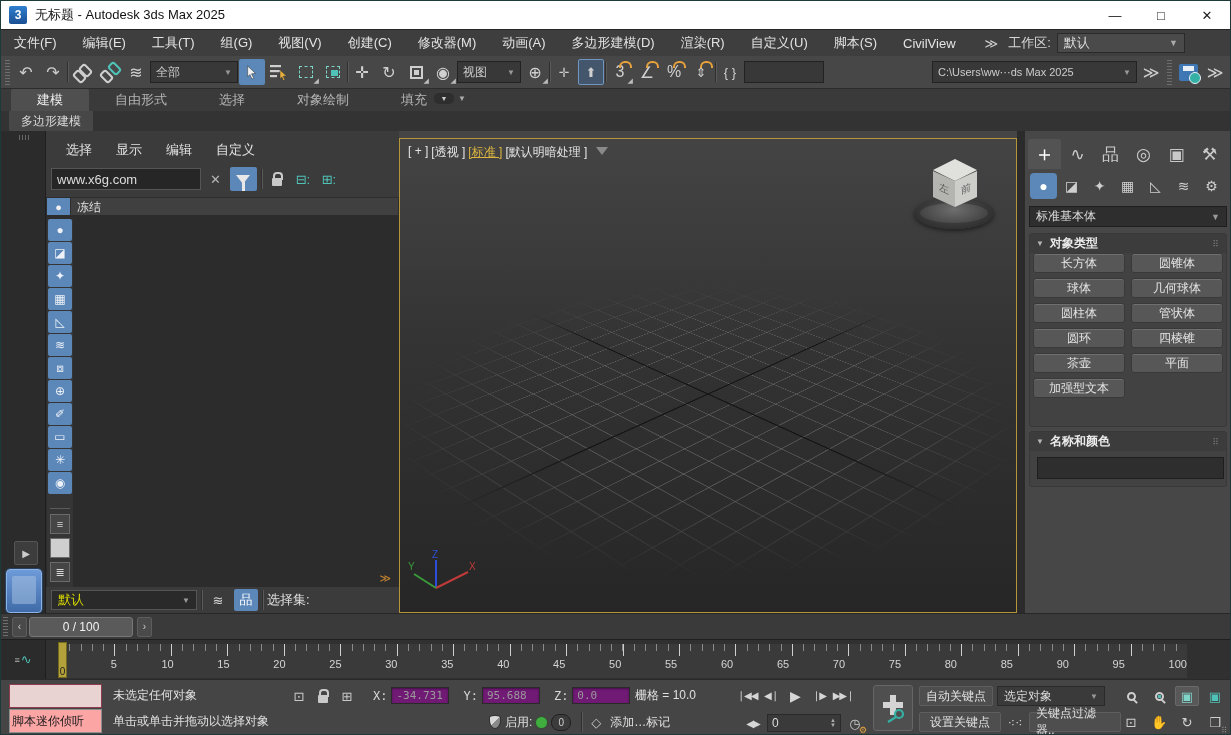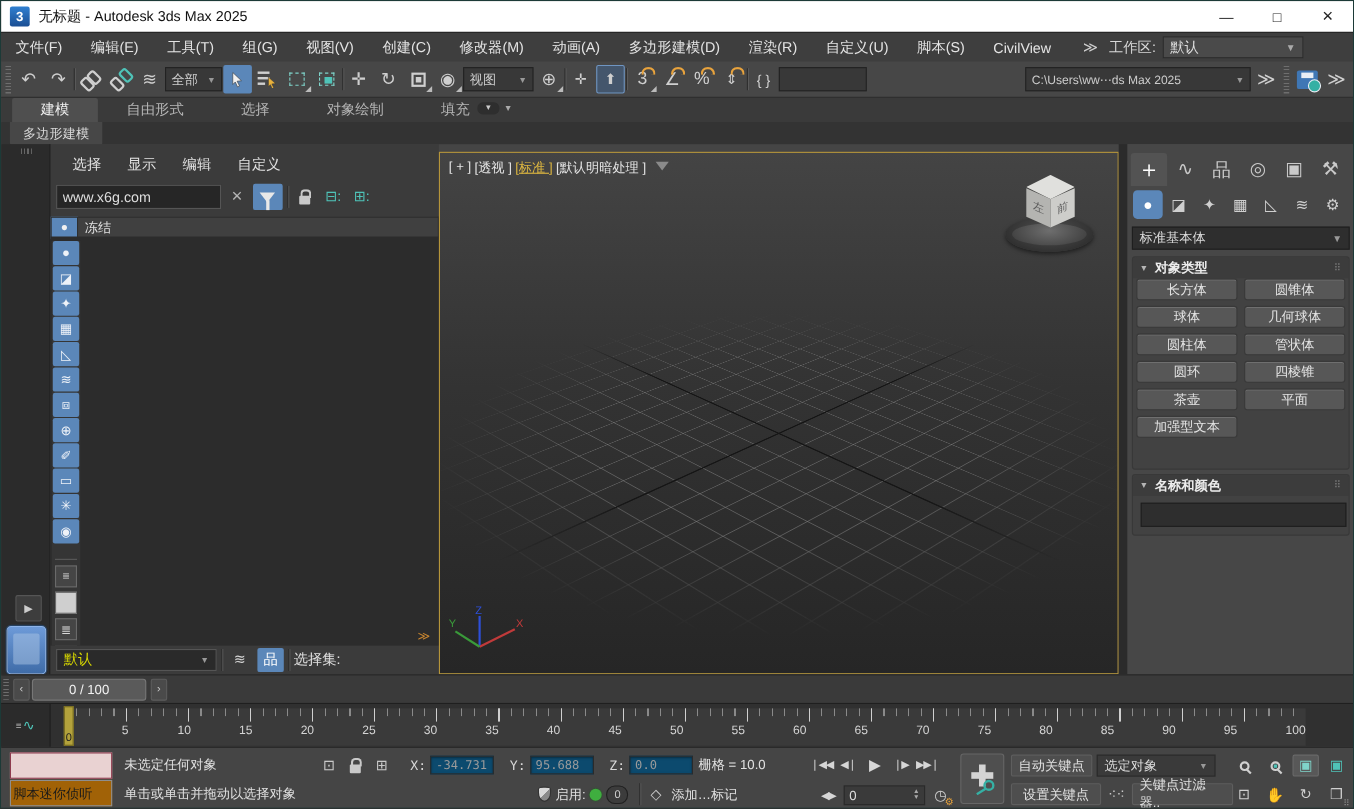--- a/index.html
+++ b/index.html
@@ -151,22 +151,22 @@
       repeating-linear-gradient(90deg,#cfcfcf 0 1px,transparent 1px 56.45px),
       repeating-linear-gradient(90deg,#8a8a8a 0 1px,transparent 1px 11.29px);
     background-size:100% 12px,100% 7px;background-repeat:no-repeat;}
   .tick-labels{position:absolute;left:57px;top:18px;width:1129px;display:flex;justify-content:space-between;color:#d4d4d4;font-size:11px;}
   .tick-label{min-width:8px;text-align:center;}
   .frame-marker{position:absolute;left:57px;top:2px;width:9px;height:36px;background:#b3a23c;border:1px solid #756a1e;z-index:3;display:flex;align-items:flex-end;justify-content:center;color:#1d1d1d;font-size:10px;}
   
   .statusbar{position:absolute;left:0;top:678px;width:100%;height:57px;background:#454545;border-top:1px solid #2a2a2a;font-size:12px;color:#e0e0e0;}
   .sb{position:absolute;display:flex;align-items:center;gap:4px;}
   .listener-pink{left:8px;top:4px;width:93px;height:24px;background:#e9d2d2;border:1px solid #8e3b4e;}
-  .listener-white{left:8px;top:29px;width:93px;height:24px;background:#a16207;border:1px solid #8e8e8e;color:#1a1a1a;font-size:12px;overflow:hidden;white-space:nowrap;align-items:center;display:flex;padding-left:2px;}
-  .coordbox{width:58px;height:17px;background:#0c4a6e;border:1px solid #2a2a2a;box-shadow:inset 0 1px 2px rgba(0,0,0,.4);color:#9a9a9a;font-size:11px;display:flex;align-items:center;padding:0 4px;font-family:"DejaVu Sans Mono","Liberation Mono",monospace;}
+  .listener-white{left:8px;top:29px;width:93px;height:24px;background:#fca5a5;border:1px solid #8e8e8e;color:#1a1a1a;font-size:12px;overflow:hidden;white-space:nowrap;align-items:center;display:flex;padding-left:2px;}
+  .coordbox{width:58px;height:17px;background:#701a75;border:1px solid #2a2a2a;box-shadow:inset 0 1px 2px rgba(0,0,0,.4);color:#9a9a9a;font-size:11px;display:flex;align-items:center;padding:0 4px;font-family:"DejaVu Sans Mono","Liberation Mono",monospace;}
   .coordlabel{color:#d8d8d8;font-family:"DejaVu Sans Mono","Liberation Mono",monospace;font-size:12px;}
   .sico{width:20px;height:20px;display:flex;align-items:center;justify-content:center;color:#c9c9c9;font-size:13px;position:relative;}
   .ico-lock{width:10px;height:8px;background:#c9c9c9;border-radius:1px;position:relative;margin-top:5px;}
   .ico-lock::before{content:"";position:absolute;left:1px;top:-6px;width:6px;height:6px;border:2px solid #c9c9c9;border-bottom:none;border-radius:4px 4px 0 0;}
   .pb{width:20px;height:19px;display:flex;align-items:center;justify-content:center;color:#d6d6d6;font-size:10px;letter-spacing:-1px;}
   .pb.play{font-size:14px;}
   .keybtn{position:absolute;left:872px;top:5px;width:40px;height:46px;background:#4f4f4f;border:1px solid #666;border-radius:3px;display:flex;align-items:center;justify-content:center;}
   .chip{height:20px;background:#4e4e4e;border:1px solid #5e5e5e;border-radius:2px;color:#e2e2e2;font-size:12px;display:flex;align-items:center;justify-content:center;padding:0 6px;}
   .sel-dd{width:108px;height:20px;background:#3a3a3a;border:1px solid #2a2a2a;display:flex;align-items:center;color:#ddd;padding:0 6px;}
   .sel-dd .dd-arrow{margin-left:auto;font-size:8px;color:#999;}
@@ -233,21 +233,21 @@
     <div class="ti">↶</div>
     <div class="ti">↷</div>
     <div class="vsep"></div>
     <div class="ti">
         <span class="chain"></span>
       </div>
     <div class="ti">
         <span class="chain broken"></span>
       </div>
     <div class="ti">≋</div>
-    <div class="tb-dd" style="width:52px">
+    <div class="tb-dd" style="width:88px">
       <span>全部</span>
       <span class="dd-arrow">▼</span>
     </div>
     <div class="ti active">
       <svg class="cursor-svg" width="14" height="15" viewBox="0 0 16 17">
           <path d="M3 1 L12 9.5 L7.5 10 L10 15 L8 16 L5.6 10.8 L3 13.4 Z" fill="#f2f2f2" stroke="#333" stroke-width="0.6"></path>
         </svg>
     </div>
     <div class="ti">
       <svg width="18" height="16" viewBox="0 0 18 16">

